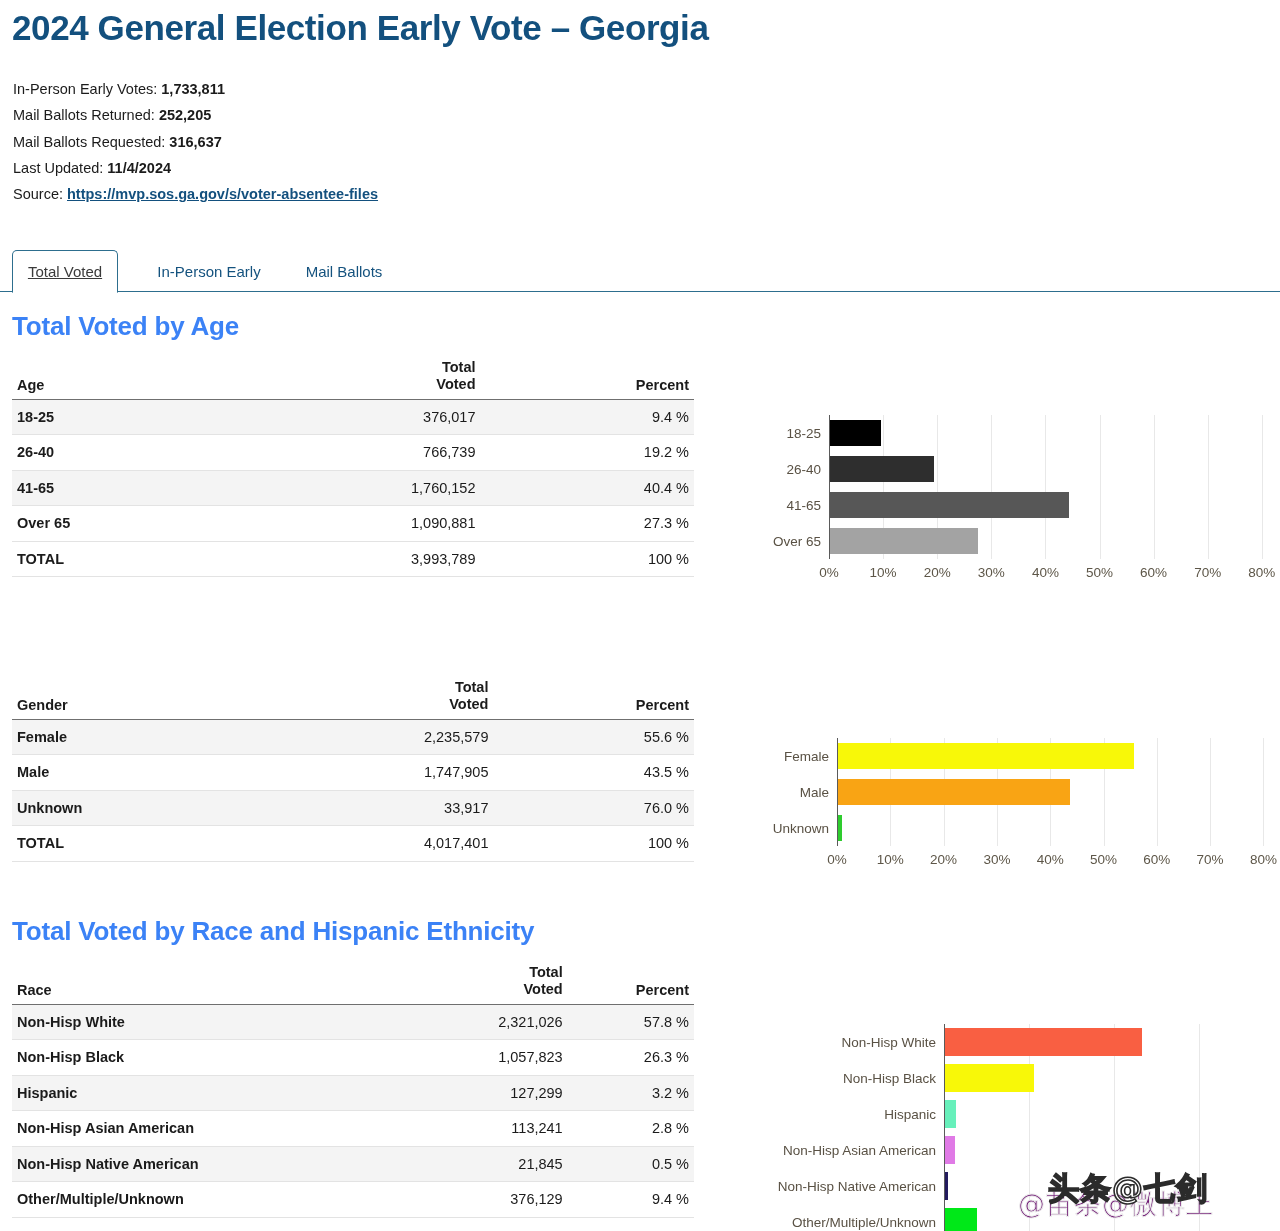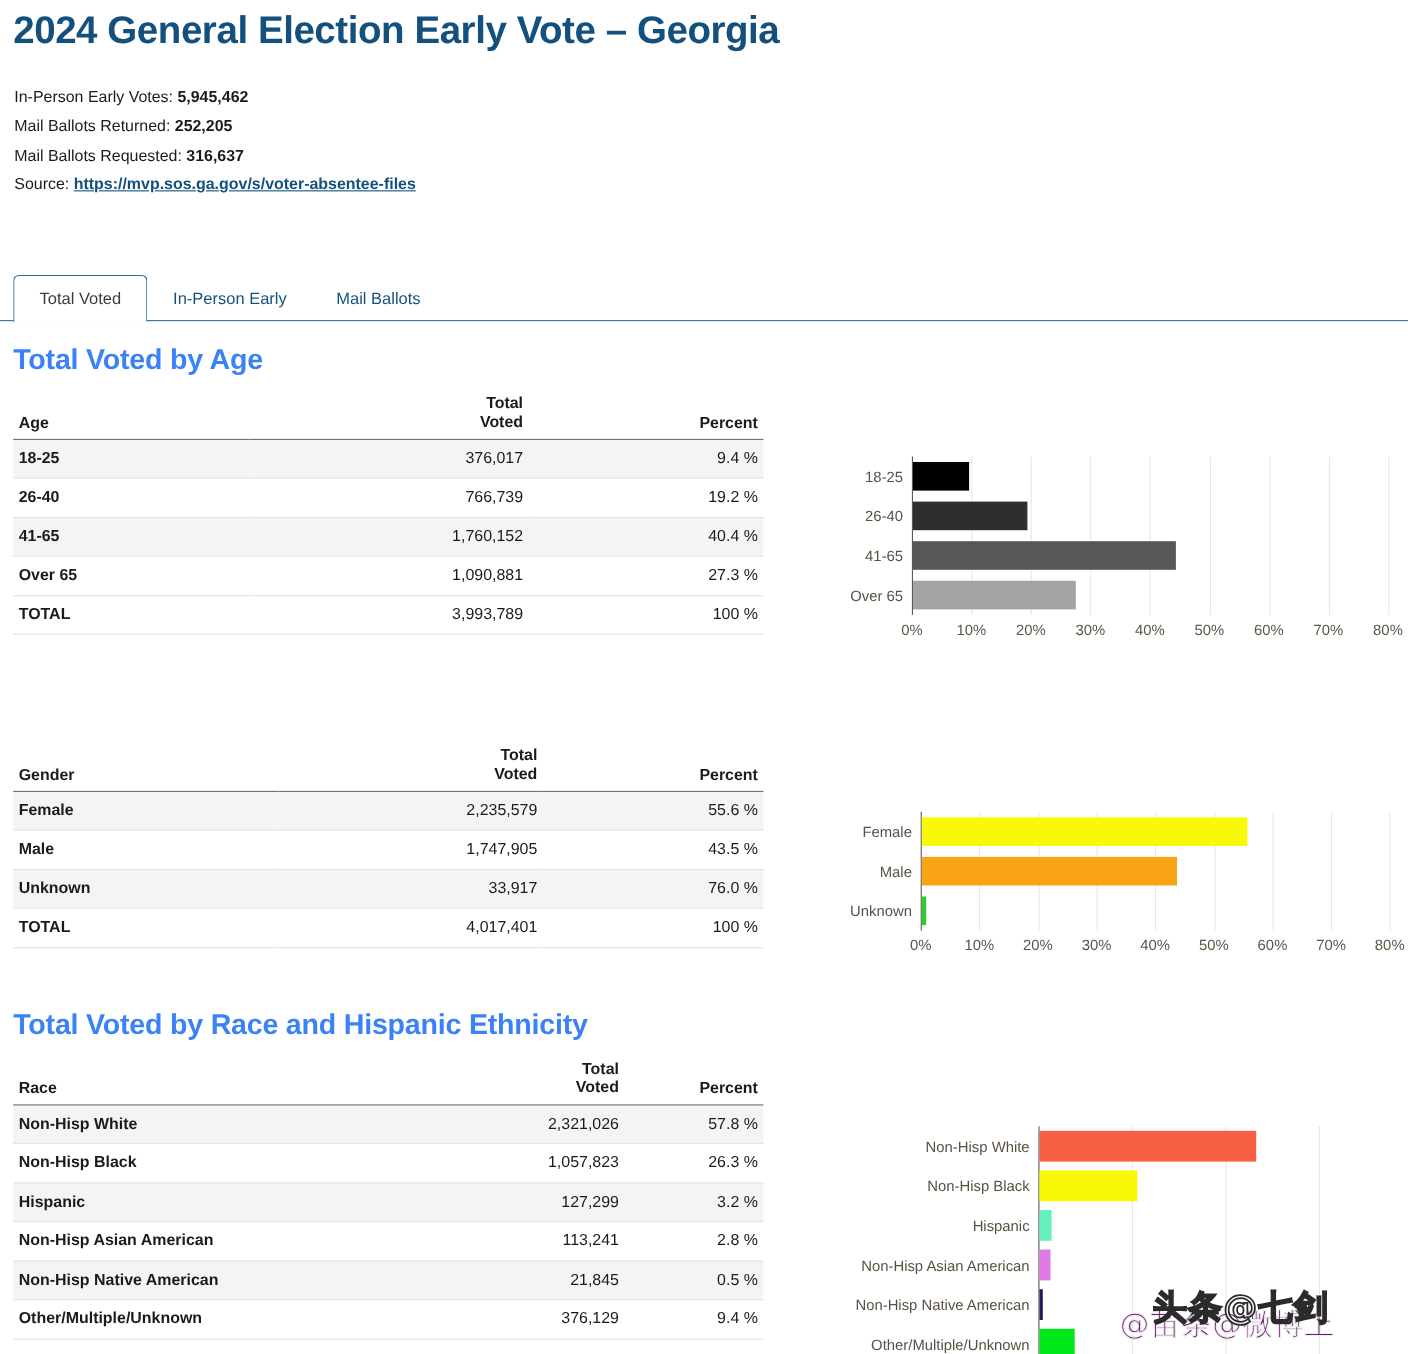--- a/index.html
+++ b/index.html
@@ -108,28 +108,29 @@
     -webkit-text-stroke: 1px #ededed; pointer-events: none;
   }
 </style>
 </head>
 <body>
 
 <div id="root">
 
   <div class="page-title">2024 General Election Early Vote – Georgia</div>
   <div class="summary" id="summary-block">
-      <div class="line"><span>In-Person Early Votes: </span><b>5,945,462</b></div>
+      <div class="line"><span>In-Person Early Votes: </span><b>1,733,811</b></div>
       <div class="line"><span>Mail Ballots Returned: </span><b>252,205</b></div>
       <div class="line"><span>Mail Ballots Requested: </span><b>316,637</b></div>
+      <div class="line"><span>Last Updated: </span><b>11/4/2024</b></div>
       <div class="line"><span>Source: </span><a href="#">https://mvp.sos.ga.gov/s/voter-absentee-files</a></div>
     </div>
 
   <div class="tabstrip" id="tab-strip">
-      <div class="tab active" style="left: 12px; width: 122px;">
+      <div class="tab active" style="left: 12px; width: 106px; text-decoration: underline;">
         <span>Total Voted</span>
       </div>
       <div class="tab" style="left: 135px; width: 148px;">
         <span>In-Person Early</span>
       </div>
       <div class="tab" style="left: 284px; width: 120px;">
         <span>Mail Ballots</span>
       </div>
     </div>
 

